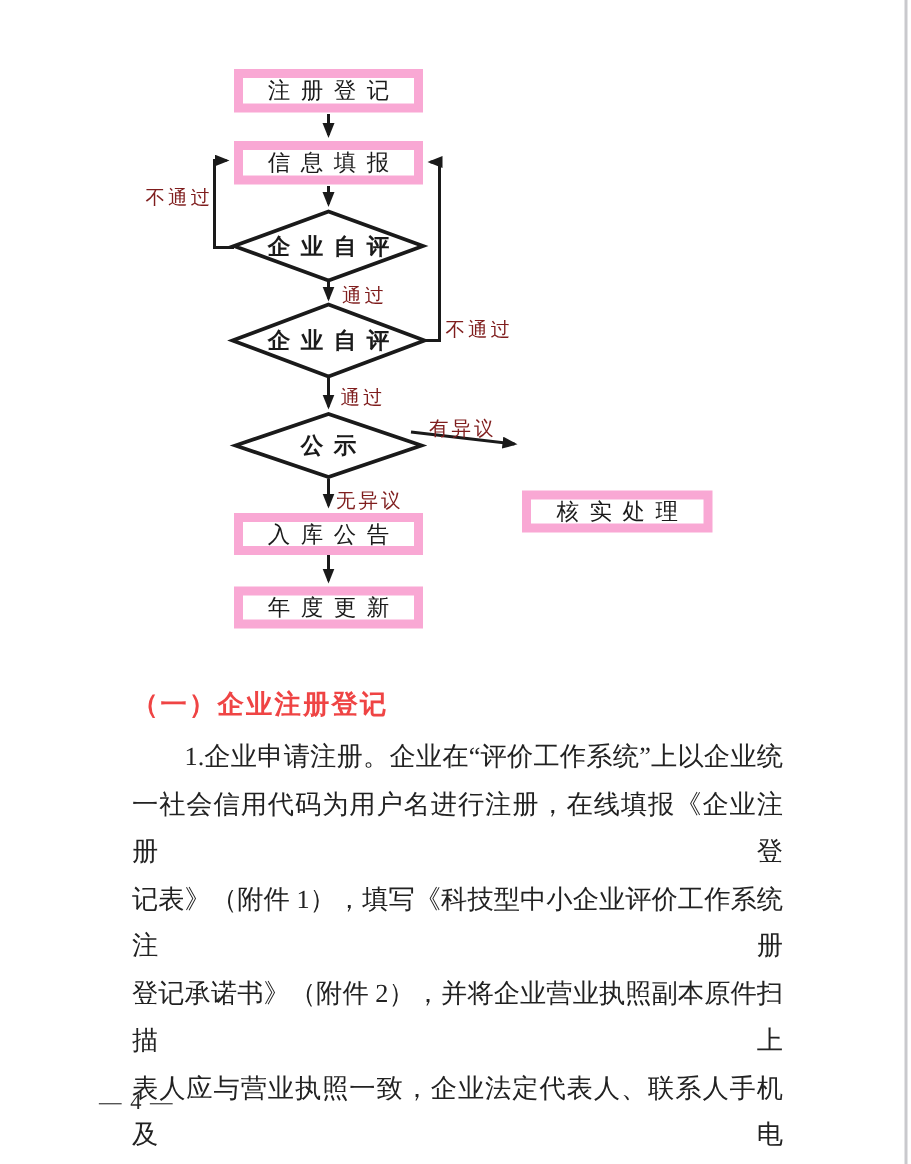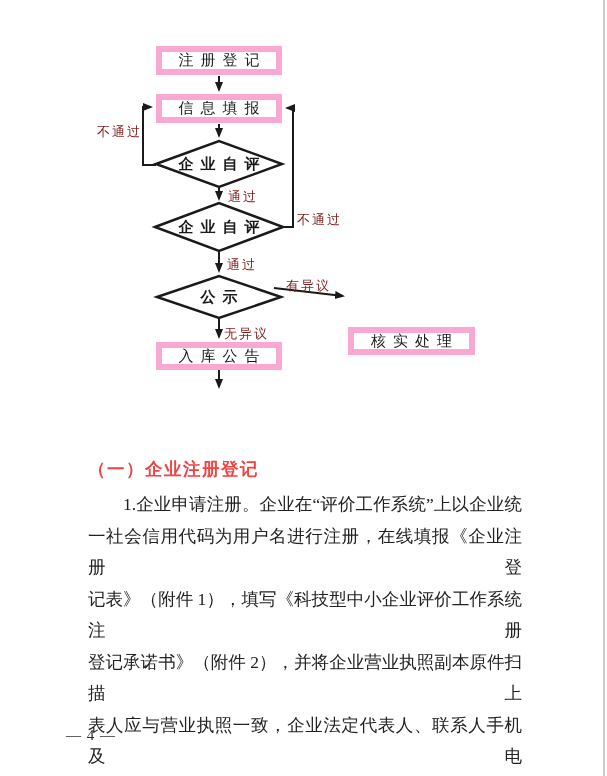--- a/index.html
+++ b/index.html
@@ -73,20 +73,23 @@
   </div>
   <div class="fc-box" style="left:156px;top:94px;width:126px;height:29px;">
     <span>信息填报</span>
   </div>
   <div class="fc-box" style="left:348px;top:283px;width:127px;height:28px;margin-top:44px;">
     <span>核实处理</span>
   </div>
   <div class="fc-box" style="left:156px;top:342px;width:126px;height:28px;">
     <span>入库公告</span>
   </div>
+  <div class="fc-box" style="left:156px;top:391px;width:126px;height:28px;">
+    <span>年度更新</span>
+  </div>
 
   <div class="fc-diamond-label" style="left:156px;top:152px;width:126px;height:24px;">
     <span>企业自评</span>
   </div>
   <div class="fc-diamond-label" style="left:155px;top:215px;width:128px;height:24px;">
     <span>企业自评</span>
   </div>
   <div class="fc-diamond-label" style="left:157px;top:285px;width:124px;height:24px;">
     <span>公示</span>
   </div>

